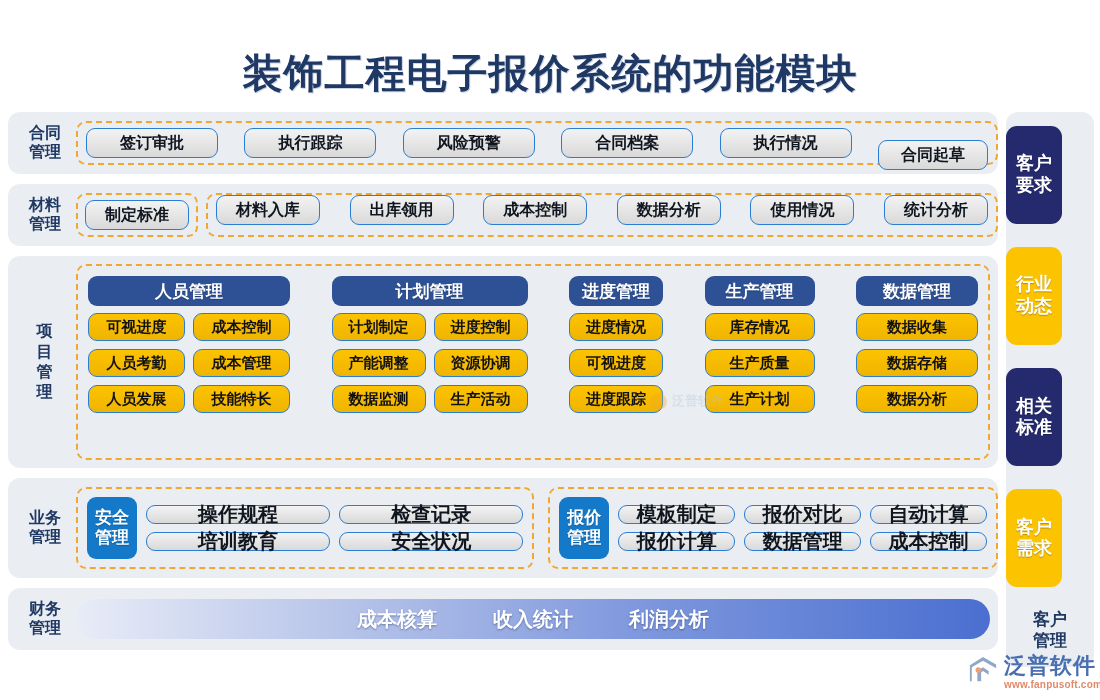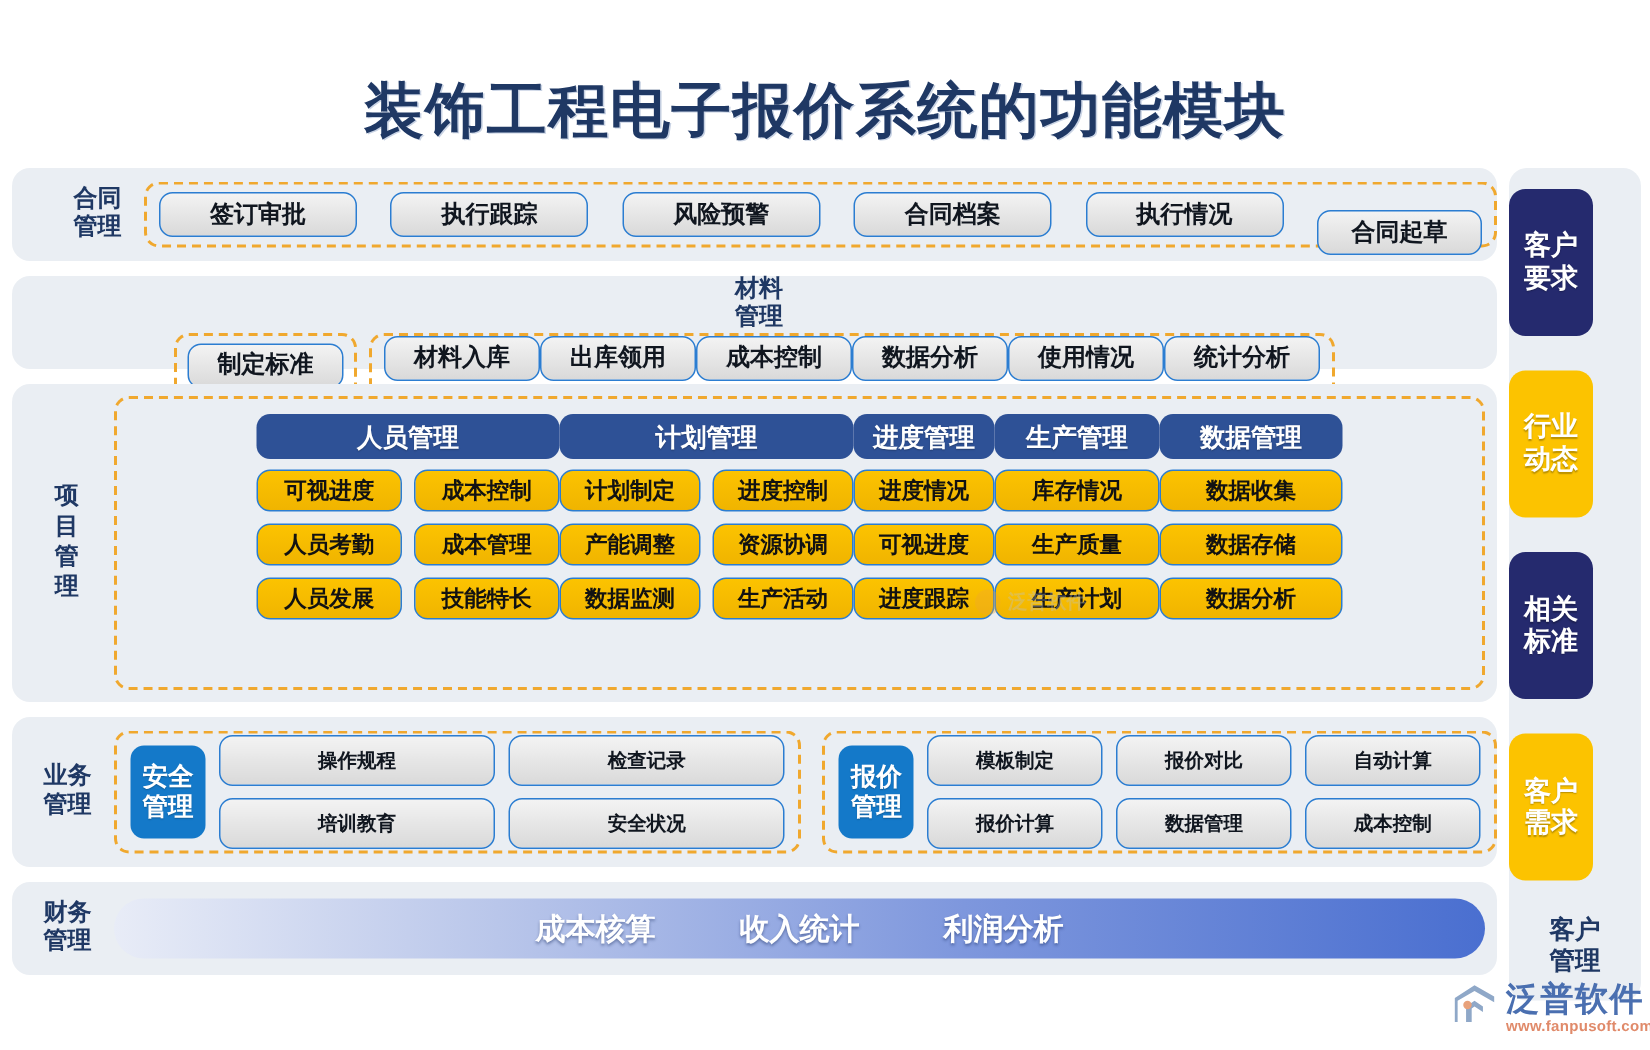--- a/index.html
+++ b/index.html
@@ -43,40 +43,40 @@
     color:#10161f;font-weight:bold;text-align:center;
     display:flex;align-items:center;justify-content:center;
     box-sizing:border-box;white-space:nowrap;
   }
   .pill.yellow{
     background:linear-gradient(180deg,#fcc300 0%,#f0b400 100%);
     border:1.5px solid #2b7dd1;color:#121212;
   }
 
   
-  .row-contract{height:62px;padding-left:20px;}
+  .row-contract{height:62px;}
   .row-contract .dash{height:44px;padding:0 8px;justify-content:space-between;}
   .row-contract .pill{height:30px;width:132px;font-size:16px;}
   .row-contract .pill.narrow{width:110px;margin-top:24px;}
 
   
-  .row-material{height:62px;flex-direction:column;}
+  .row-material{height:62px;}
   .row-material .dashwrap{flex:1;display:flex;align-items:center;gap:8px;}
   .dash-single{border:2px dashed #f0a82e;border-radius:10px;height:44px;
                display:flex;align-items:center;padding:0 7px;box-sizing:border-box;}
   .dash-rest{border:2px dashed #f0a82e;border-radius:10px;height:44px;flex:1;
              display:flex;align-items:flex-start;justify-content:space-between;
              padding:0 8px;box-sizing:border-box;}
   .row-material .pill{height:30px;width:104px;font-size:16px;}
 
   
   .row-project{height:212px;align-items:stretch;}
   .row-project .rowlabel{display:flex;align-items:center;justify-content:center;}
   .row-project .dash{margin:8px 8px 8px 0;padding:10px 10px;align-items:flex-start;}
-  .pgrid{display:flex;gap:0;width:100%;justify-content:center;}
+  .pgrid{display:flex;gap:22px;width:100%;justify-content:space-between;}
   .pcol{display:flex;flex-direction:column;align-items:stretch;}
   .phead{
     background:#2e5196;color:#ffffff;border-radius:9px;height:30px;
     display:flex;align-items:center;justify-content:center;
     font-size:17px;font-weight:bold;margin-bottom:7px;
     text-shadow:0 1px 1px rgba(0,0,0,.25);
   }
   .pbody{display:flex;gap:8px;}
   .pstack{display:flex;flex-direction:column;gap:8px;flex:1;}
   .pstack .pill{height:28px;font-size:15px;}
@@ -95,21 +95,21 @@
   .bbox.safety{flex:1.02;}
   .bbox.quote{flex:1;}
   .badge{
     background:#1479c9;color:#fff;border-radius:9px;width:50px;height:62px;
     display:flex;flex-direction:column;align-items:center;justify-content:center;
     font-size:17px;font-weight:bold;line-height:1.16;
     text-shadow:0 1px 1px rgba(0,0,0,.25);
   }
   .bgrid{display:flex;gap:9px;flex:1;justify-content:space-between;}
   .bcol{display:flex;flex-direction:column;gap:8px;flex:1;}
-  .bcol .pill{height:34px;font-size:13px;}
+  .bcol .pill{height:19px;font-size:20px;}
 
   
   .row-finance{height:62px;margin-bottom:0;}
   .finbar{
     flex:1;height:40px;border-radius:20px;
     background:linear-gradient(90deg,#e8ecf7 0%,#b9c6ea 28%,#7e97dd 62%,#4a6fd0 100%);
     display:flex;align-items:center;justify-content:center;gap:56px;
     color:#ffffff;font-size:20px;font-weight:bold;margin-right:8px;
     text-shadow:0 1px 2px rgba(20,40,90,.45);
   }

